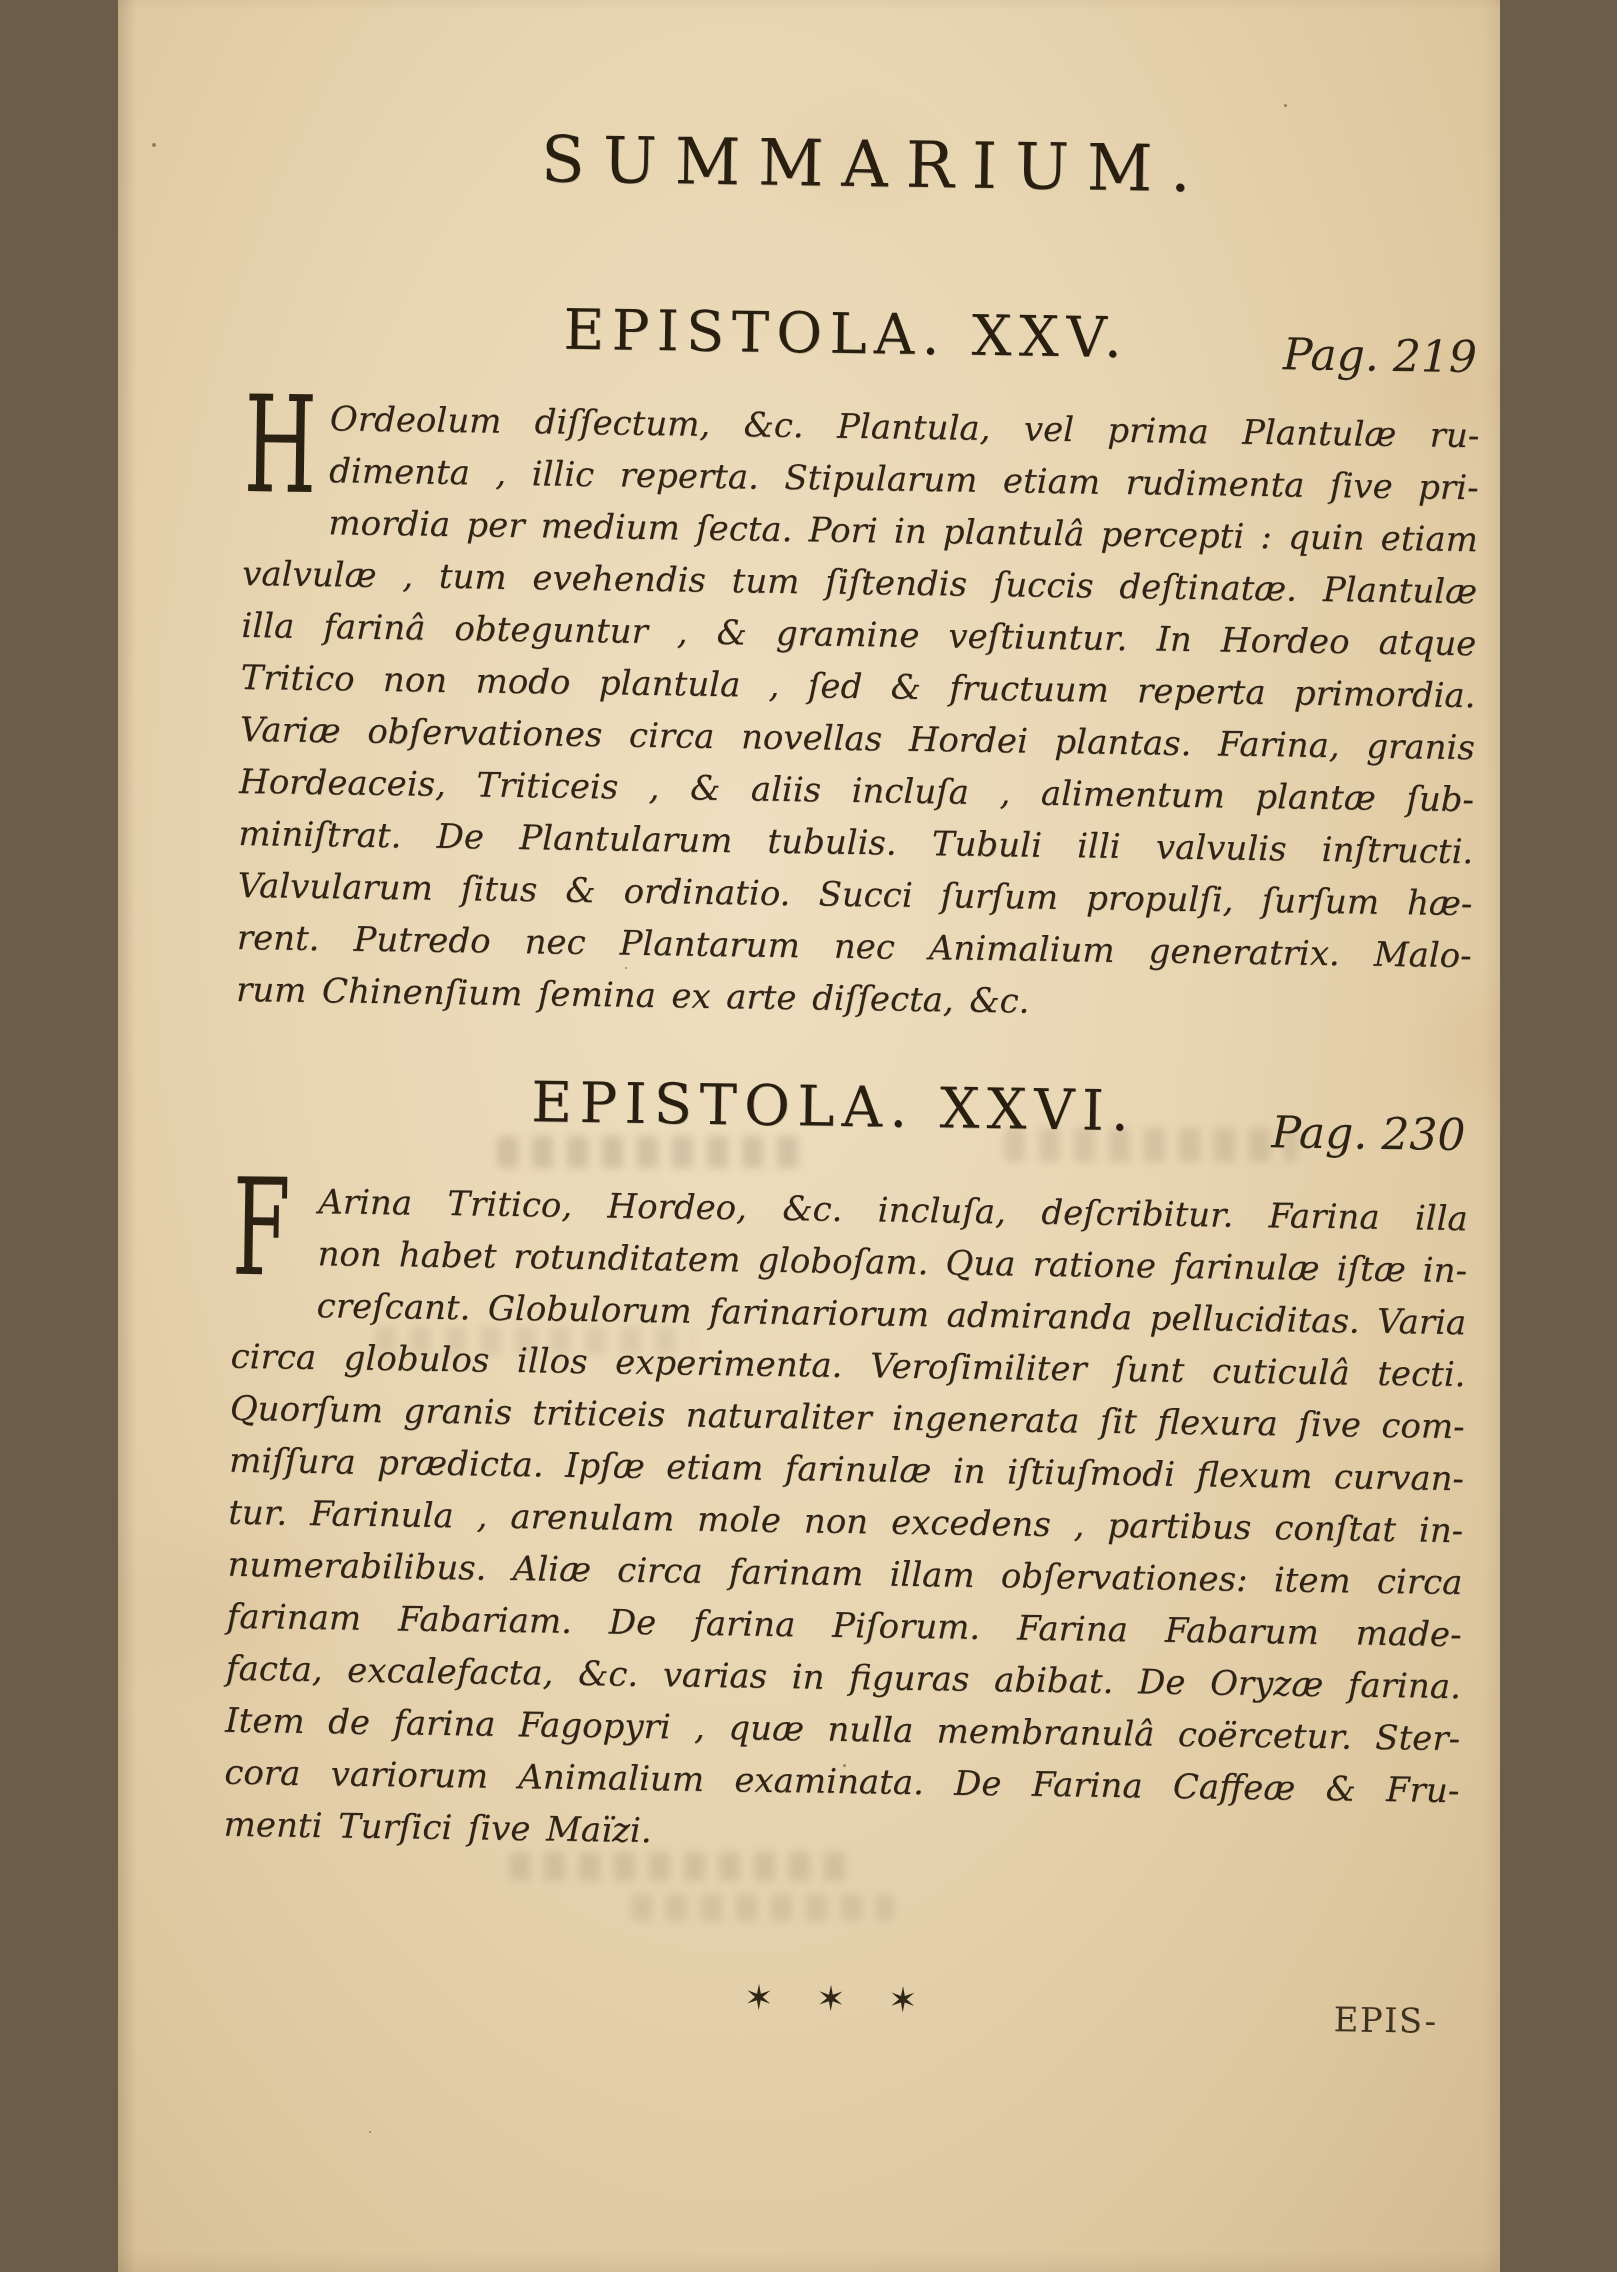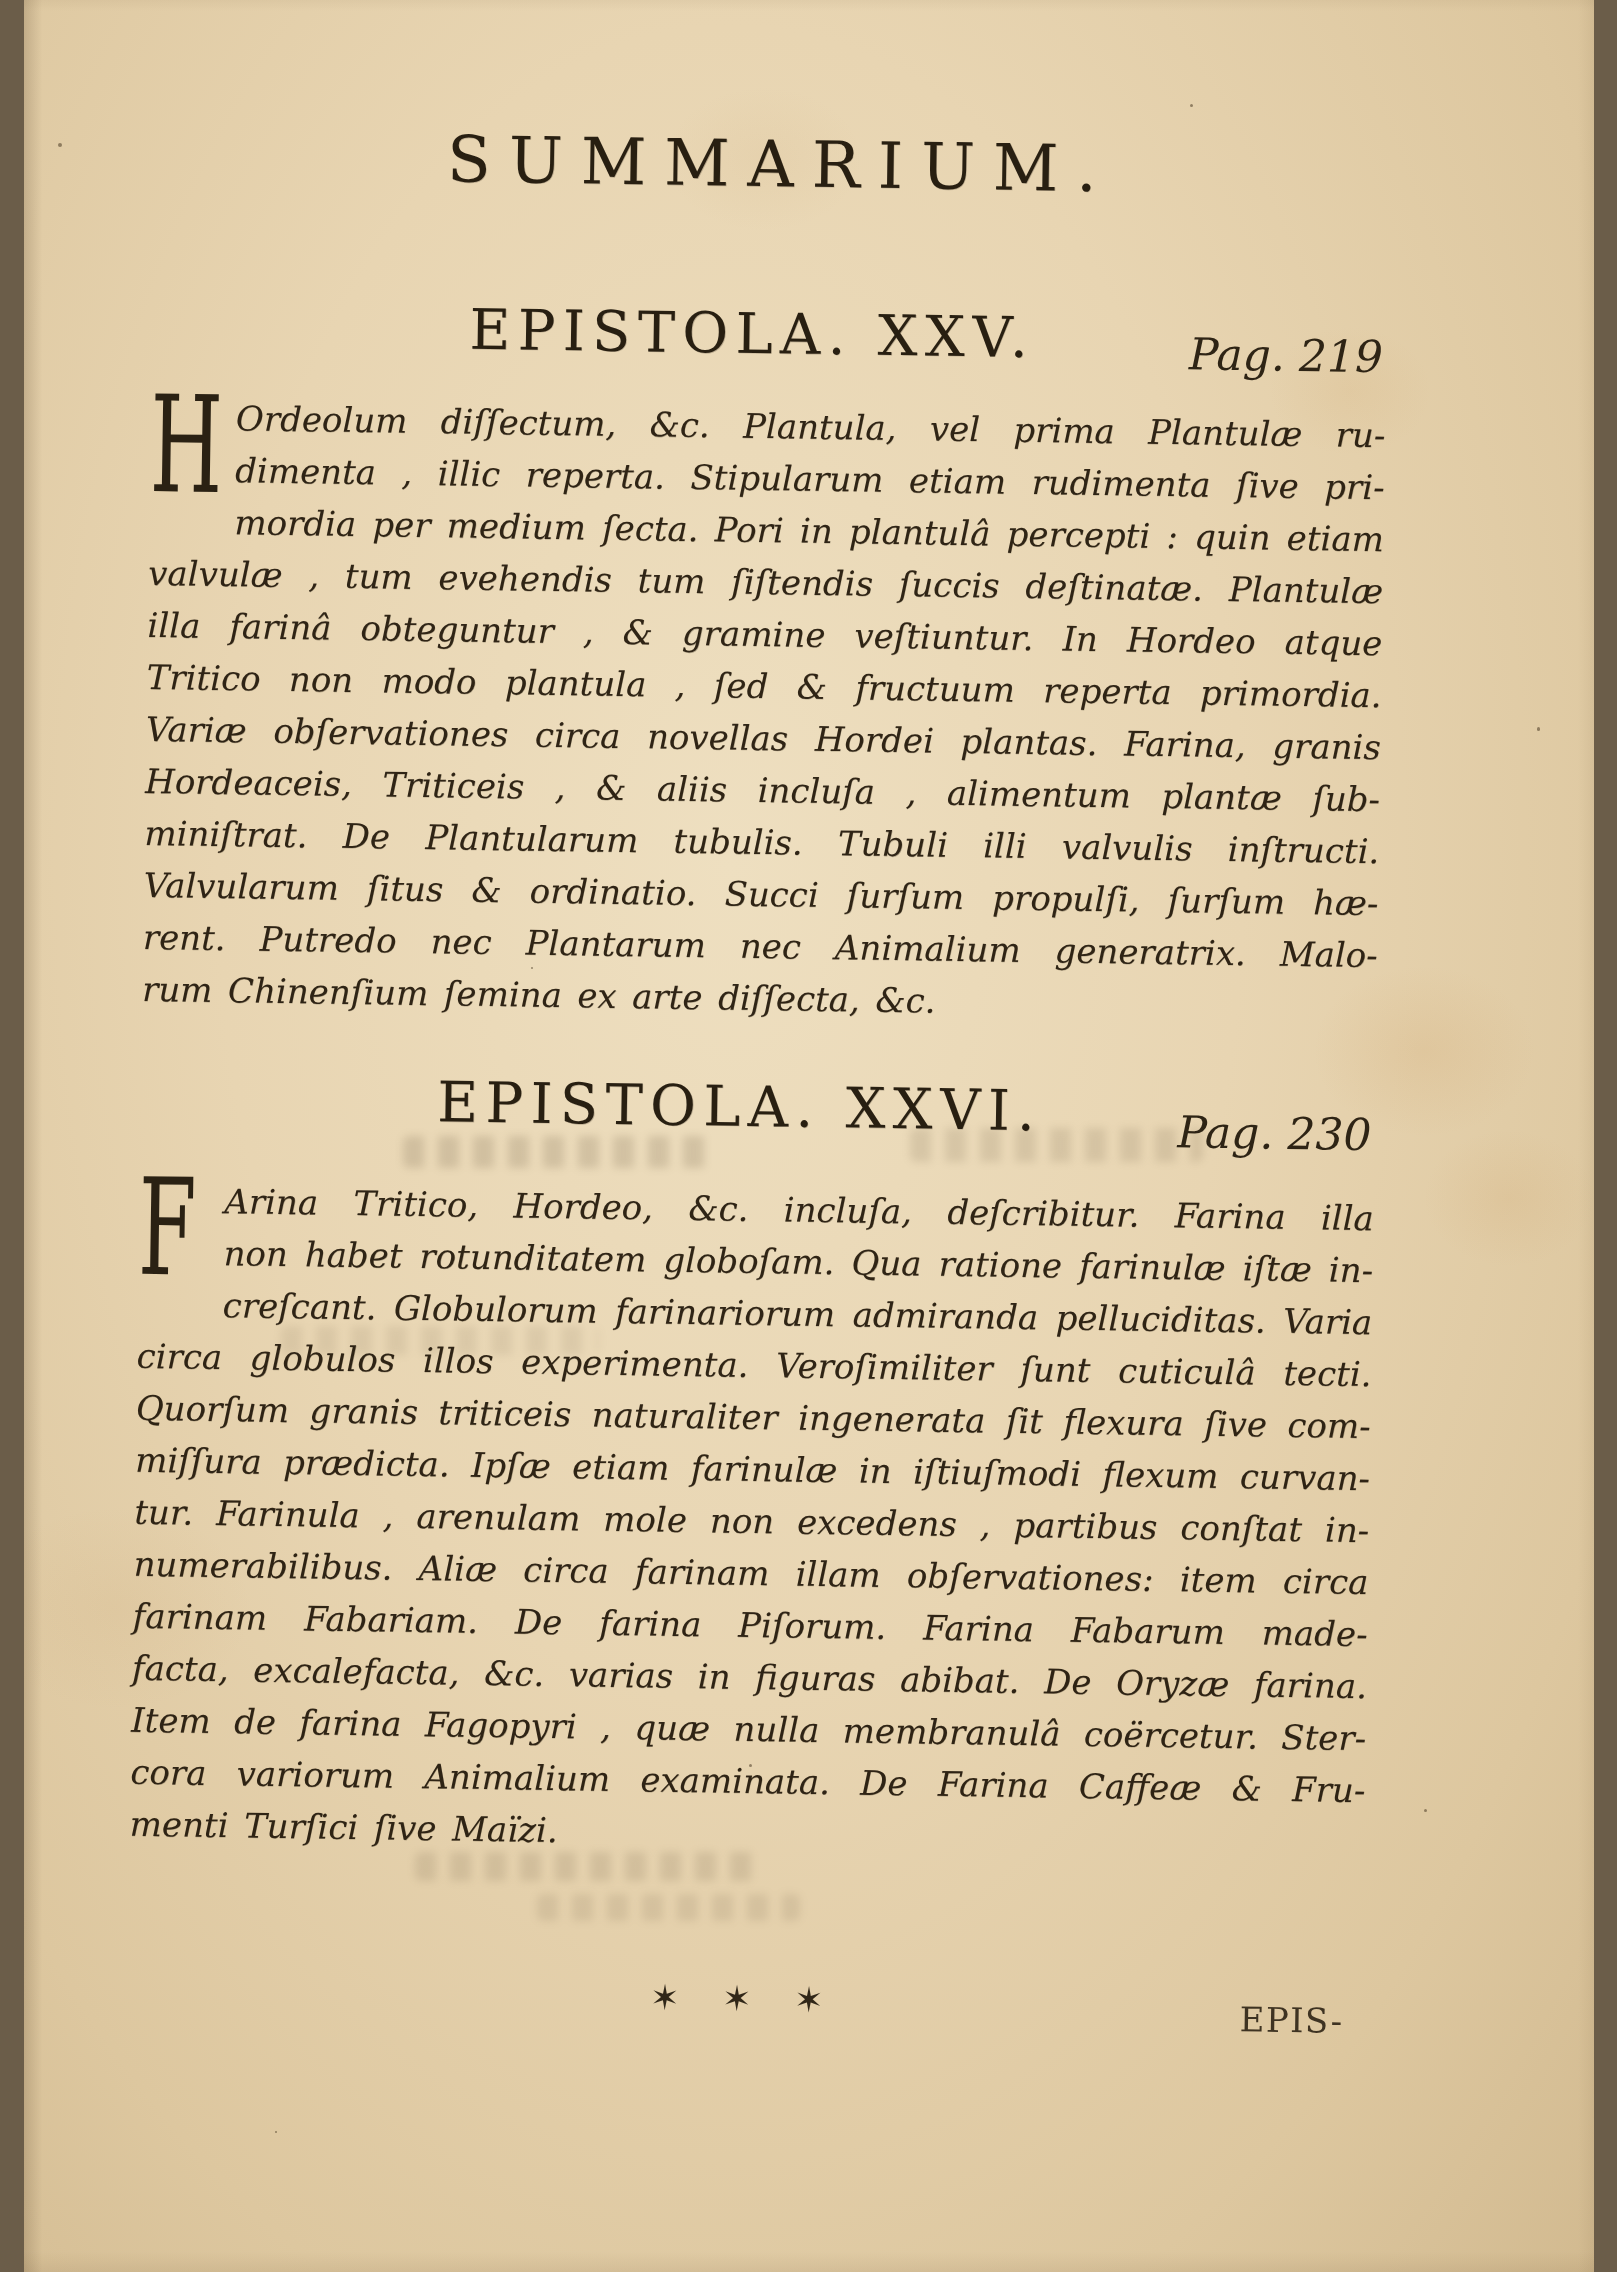--- a/index.html
+++ b/index.html
@@ -1,18 +1,18 @@
 <!DOCTYPE html>
 <html style="font-size:9.8px"><head>
 <meta charset="utf-8">
 <style>
   html,body{margin:0;padding:0;background:#6b5d49;}
   .page{
     position:relative;
-    width:1570px;height:2273px;
+    width:1382px;height:2273px;
     margin:0 auto;
     overflow:hidden;
     background:
       linear-gradient(90deg, rgba(92,70,44,.22) 0px, rgba(92,70,44,0) 18.3px),
       linear-gradient(270deg, rgba(120,95,60,.10) 0px, rgba(120,95,60,0) 16px),
       linear-gradient(180deg, rgba(120,95,60,.07) 0px, rgba(120,95,60,0) 11px),
       linear-gradient(0deg, rgba(120,95,60,.12) 0px, rgba(120,95,60,0) 21px),
       radial-gradient(159px 122px at 1400px 1051px, rgba(196,141,75,.13), rgba(196,141,75,0) 70%),
       radial-gradient(122px 98px at 1485px 1198px, rgba(196,141,75,.11), rgba(196,141,75,0) 70%),
       radial-gradient(116px 92px at 1326px 391px,  rgba(200,150,85,.10), rgba(200,150,85,0) 70%),

